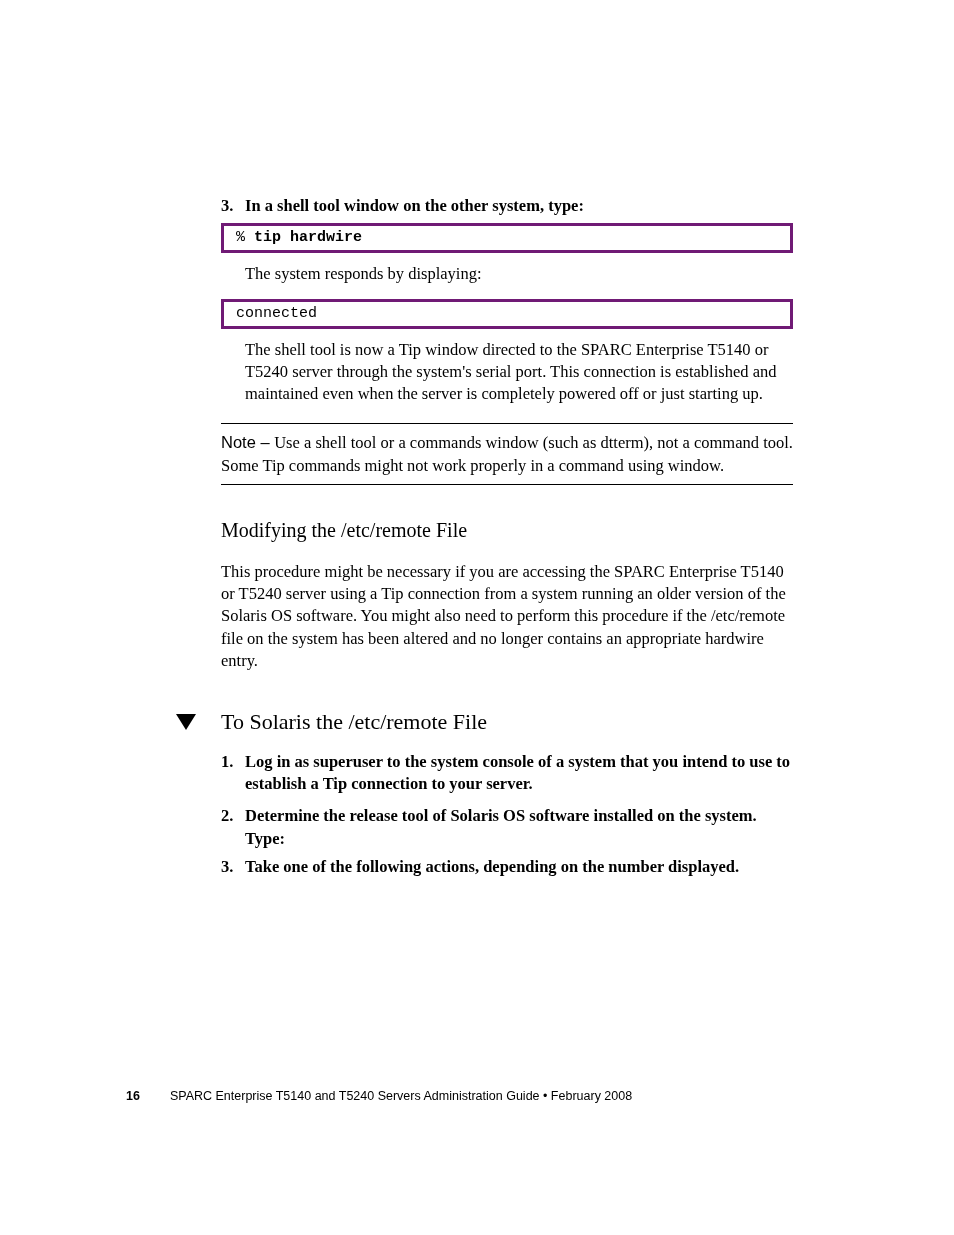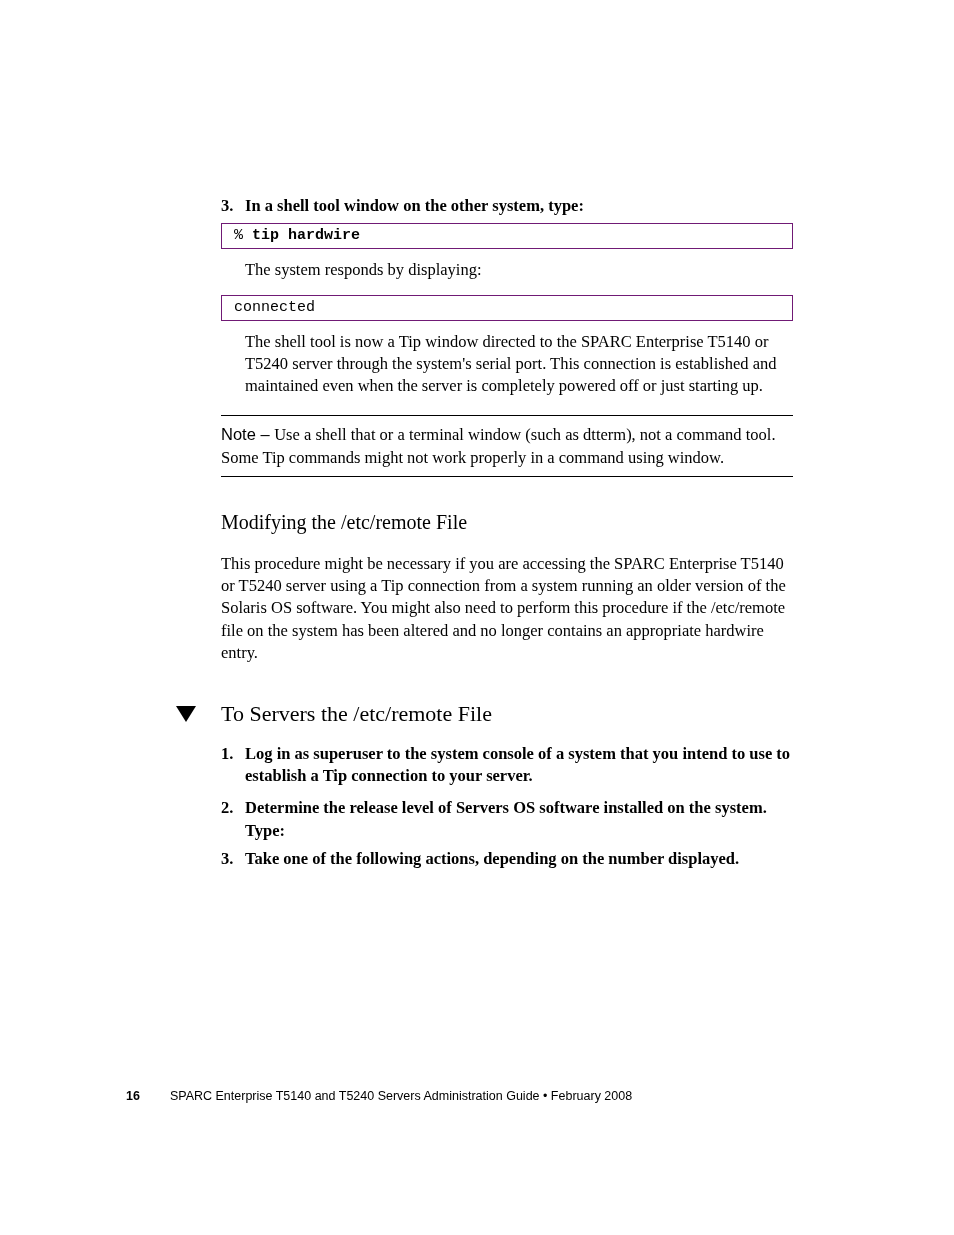--- a/index.html
+++ b/index.html
@@ -17,21 +17,21 @@
   .page {
     position: absolute;
     left: 221px;
     right: 161px;
     top: 195px;
   }
   .mono {
     font-family: Liberation Serif, serif;
   }
   .code-box {
-    border: 1px solid #701a75;
+    border: 3px solid #701a75;
     padding: 2px 8px 2px 12px;
     font-family: "Courier New", Courier, monospace;
     font-size: 15px;
     margin: 6px 0;
     line-height: 1.3;
   }
   .code-box .bold { font-weight: bold; }
   ol.steps {
     list-style: none;
     padding-left: 0;
@@ -120,52 +120,52 @@
     <span>connected</span>
   </div>
 
   <div class="step-body">
     <p class="para">The shell tool is now a Tip window directed to the SPARC Enterprise T5140 or T5240 server through the system's serial port. This connection is established and maintained even when the server is completely powered off or just starting up.</p>
   </div>
 
   <div class="note-block">
     <hr class="note-sep">
     <div class="note-text">
-      <span class="note-label">Note – </span><span>Use a shell that or a terminal window (such as </span><span class="mono">dtterm</span><span>), not a command tool. Some Tip commands might not work properly in a command using window.</span>
+      <span class="note-label">Note – </span><span>Use a shell tool or a commands window (such as </span><span class="mono">dtterm</span><span>), not a command tool. Some Tip commands might not work properly in a command using window.</span>
     </div>
     <hr class="note-sep">
   </div>
 
   <h2 class="section">
     <span>Modifying the </span><span class="mono">/etc/remote</span><span> File</span>
   </h2>
 
   <p class="para">
     <span>This procedure might be necessary if you are accessing the SPARC Enterprise T5140 or T5240 server using a Tip connection from a system running an older version of the Solaris OS software. You might also need to perform this procedure if the </span><span class="mono">/etc/remote</span><span> file on the system has been altered and no longer contains an appropriate </span><span class="mono">hardwire</span><span> entry.</span>
   </p>
 
   <div class="proc-row">
     <div class="proc-marker">
       <svg width="22" height="18" viewBox="0 0 22 18">
           <polygon points="1,1 21,1 11,17" fill="#000"></polygon>
         </svg>
     </div>
     <h3 class="subsection">
-      <span>To Servers the </span><span class="mono">/etc/remote</span><span> File</span>
+      <span>To Solaris the </span><span class="mono">/etc/remote</span><span> File</span>
     </h3>
   </div>
 
   <ol class="steps">
     <li>
       <span class="num">1.</span>
       <span class="txt">Log in as superuser to the system console of a system that you intend to use to establish a Tip connection to your server.</span>
     </li>
     <li style="margin-top:10px;">
       <span class="num">2.</span>
-      <span class="txt">Determine the release level of Servers OS software installed on the system. Type:</span>
+      <span class="txt">Determine the release tool of Solaris OS software installed on the system. Type:</span>
     </li>
   </ol>
 
 
 
   <ol class="steps">
     <li>
       <span class="num">3.</span>
       <span class="txt">Take one of the following actions, depending on the number displayed.</span>
     </li>

